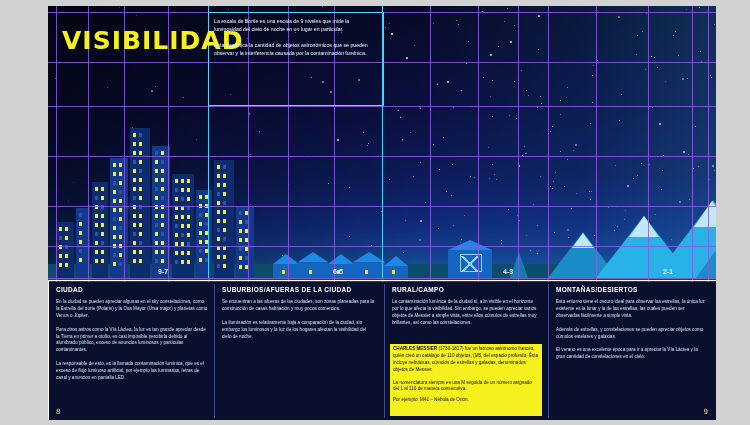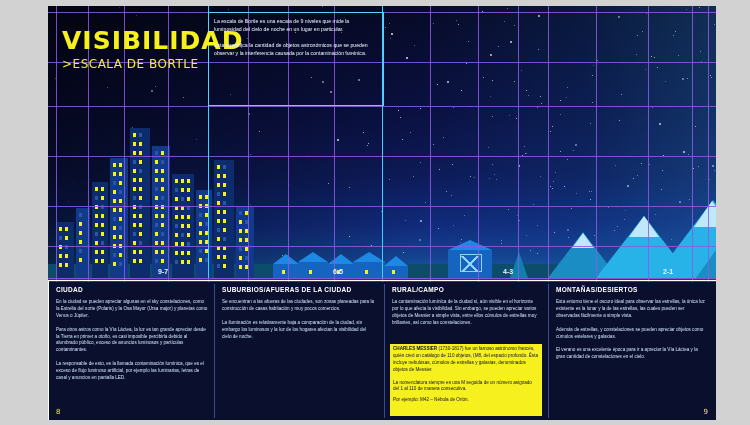--- a/index.html
+++ b/index.html
@@ -627,21 +627,20 @@
         <div class="hg" style="top:200px;"></div>
         <div class="hg" style="top:240px;"></div>
         <div class="hg" style="top:272px;"></div>
         <div class="cyanline" style="left:0;top:276px;width:100%;height:1px;"></div>
         <div class="cyanline" style="left:160px;top:0;width:1px;height:272px;"></div>
         <div class="cyanline" style="left:334px;top:0;width:1px;height:272px;"></div>
       </div>
 
     <div class="title-block">
       <div class="title-main">VISIBILIDAD</div>
-      <div class="title-sub">&gt;ESCALA DE BORTLE</div>
     </div>
 
     <div class="intro-box"></div>
     <div class="intro">
       <p>La escala de Bortle es una escala de 9 niveles que mide la luminosidad del cielo de noche en un lugar en particular.</p>
       <p>Ésta cuantifica la cantidad de objetos astronómicos que se pueden observar y la interferencia causada por la contaminación lumínica.</p>
     </div>
 
     <div class="scalerow">
       <div class="scale-num" style="left:110px;">9-7</div>

